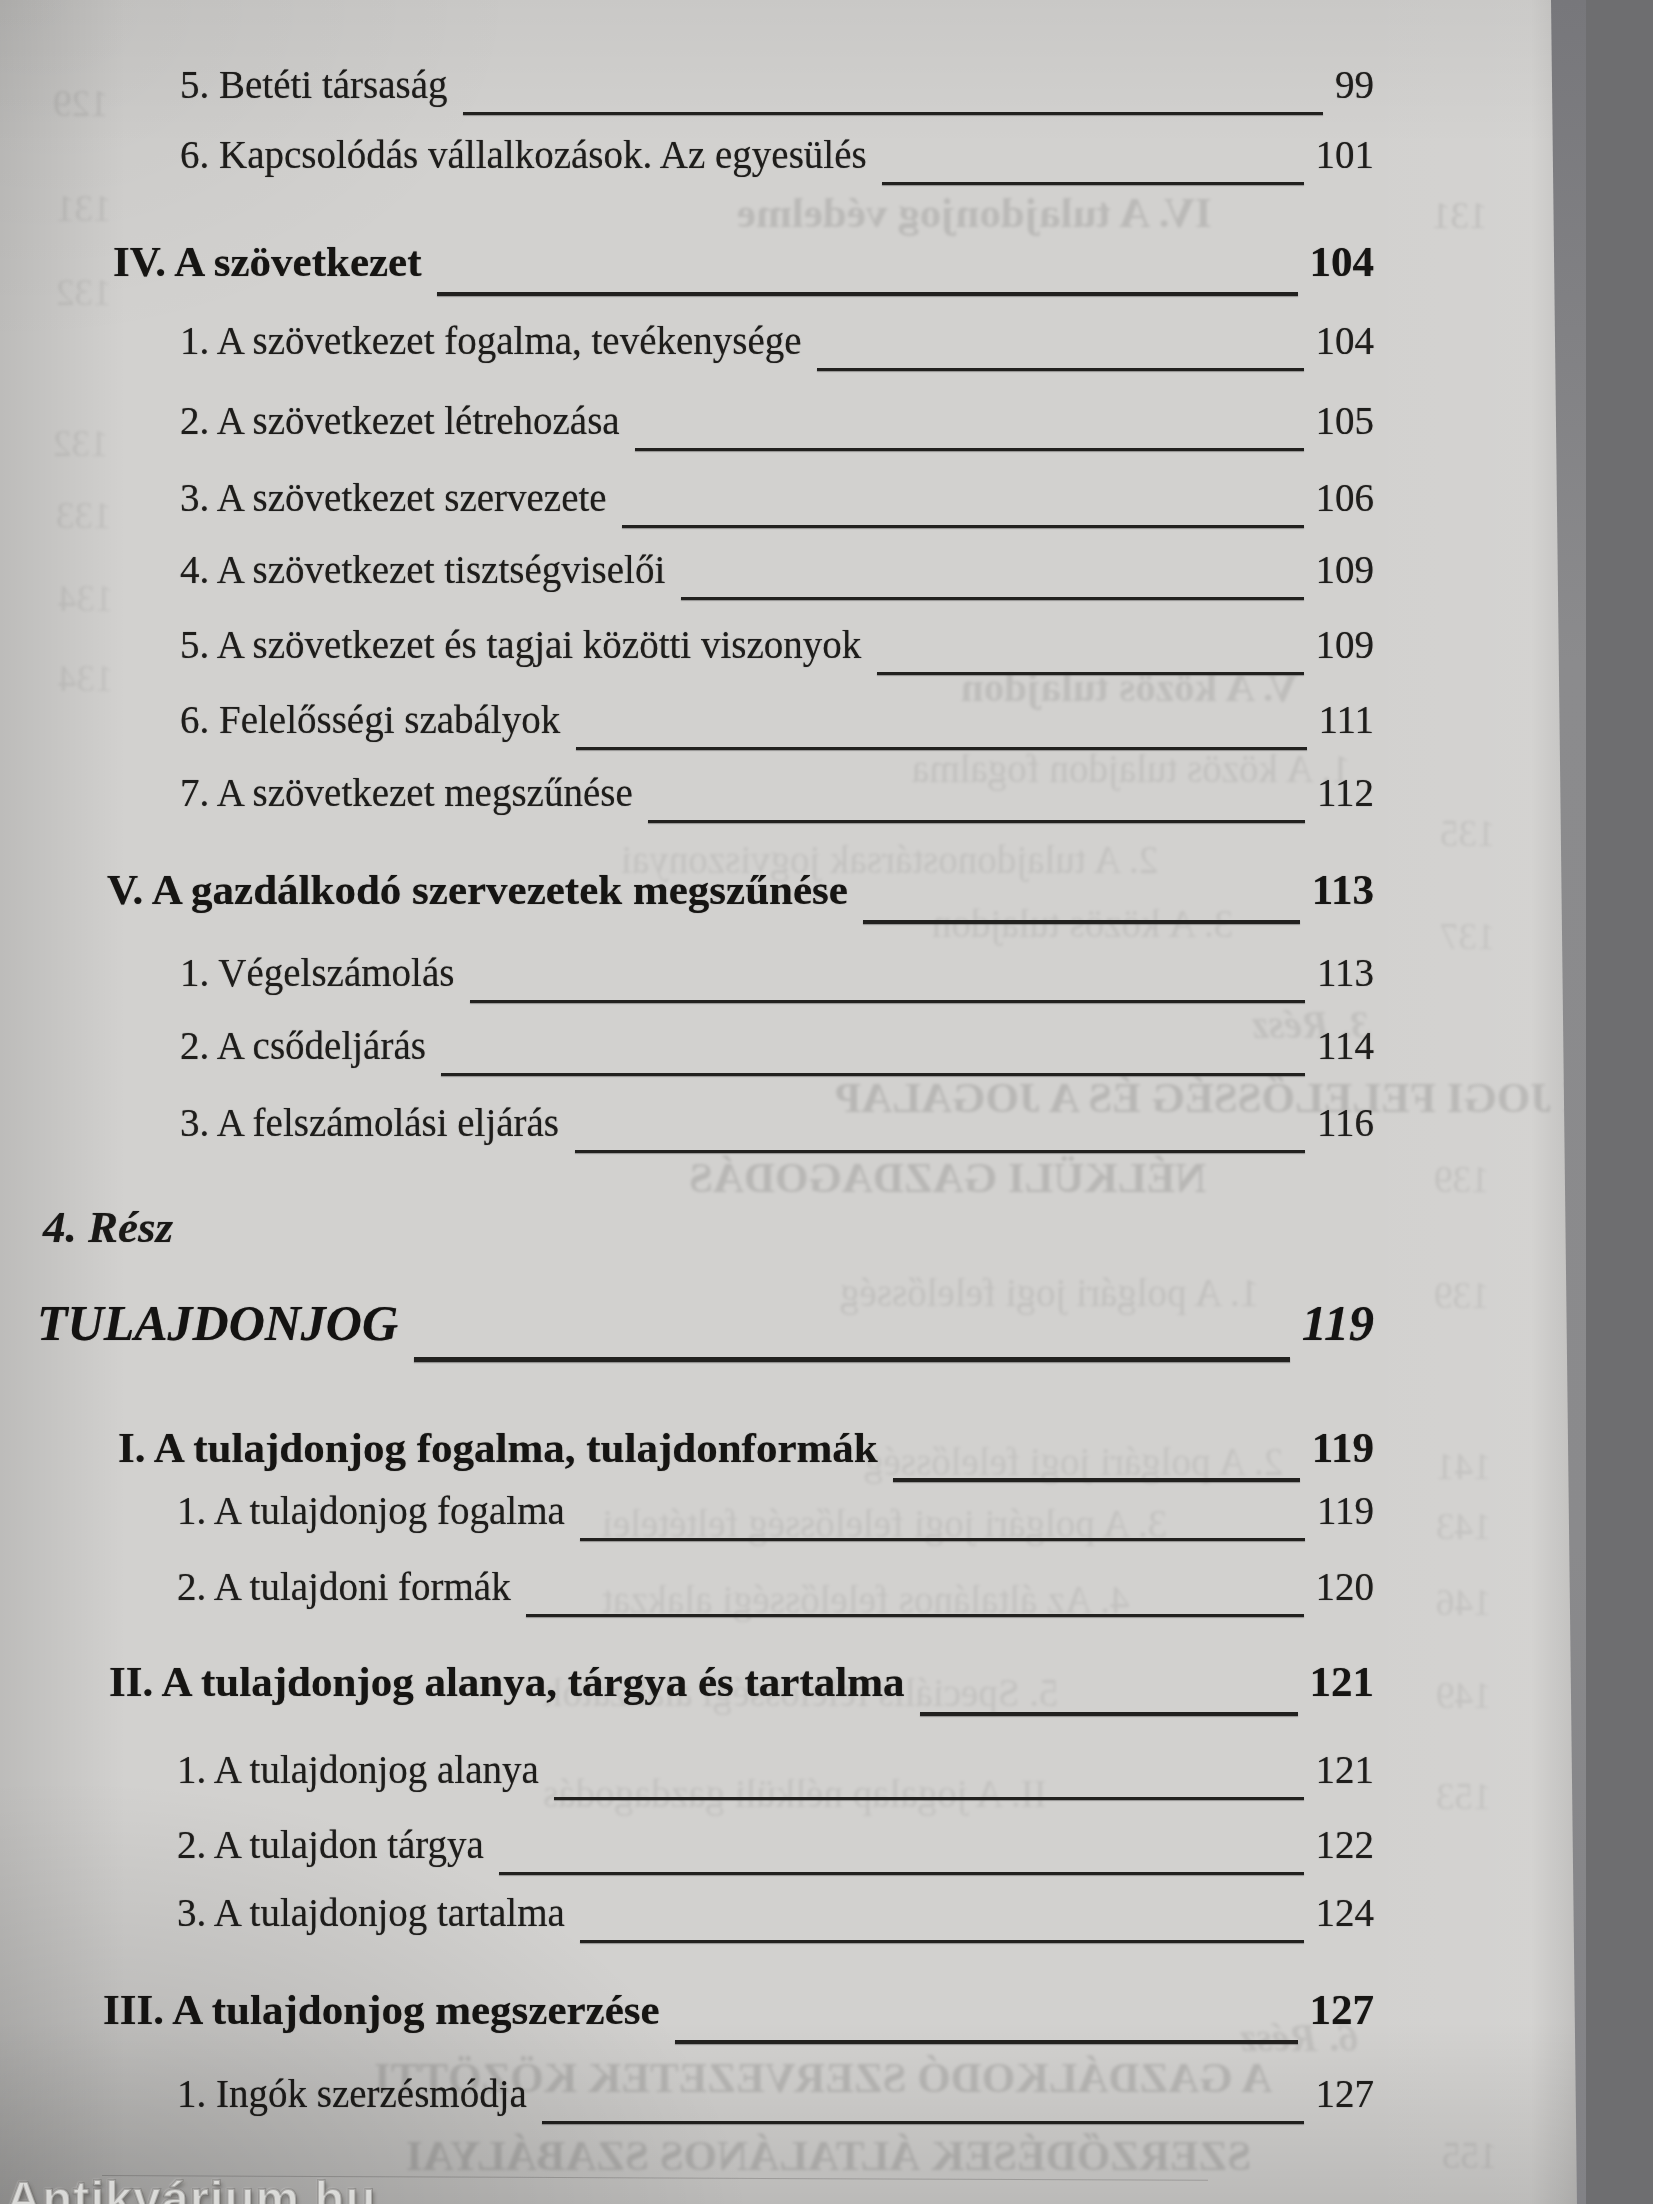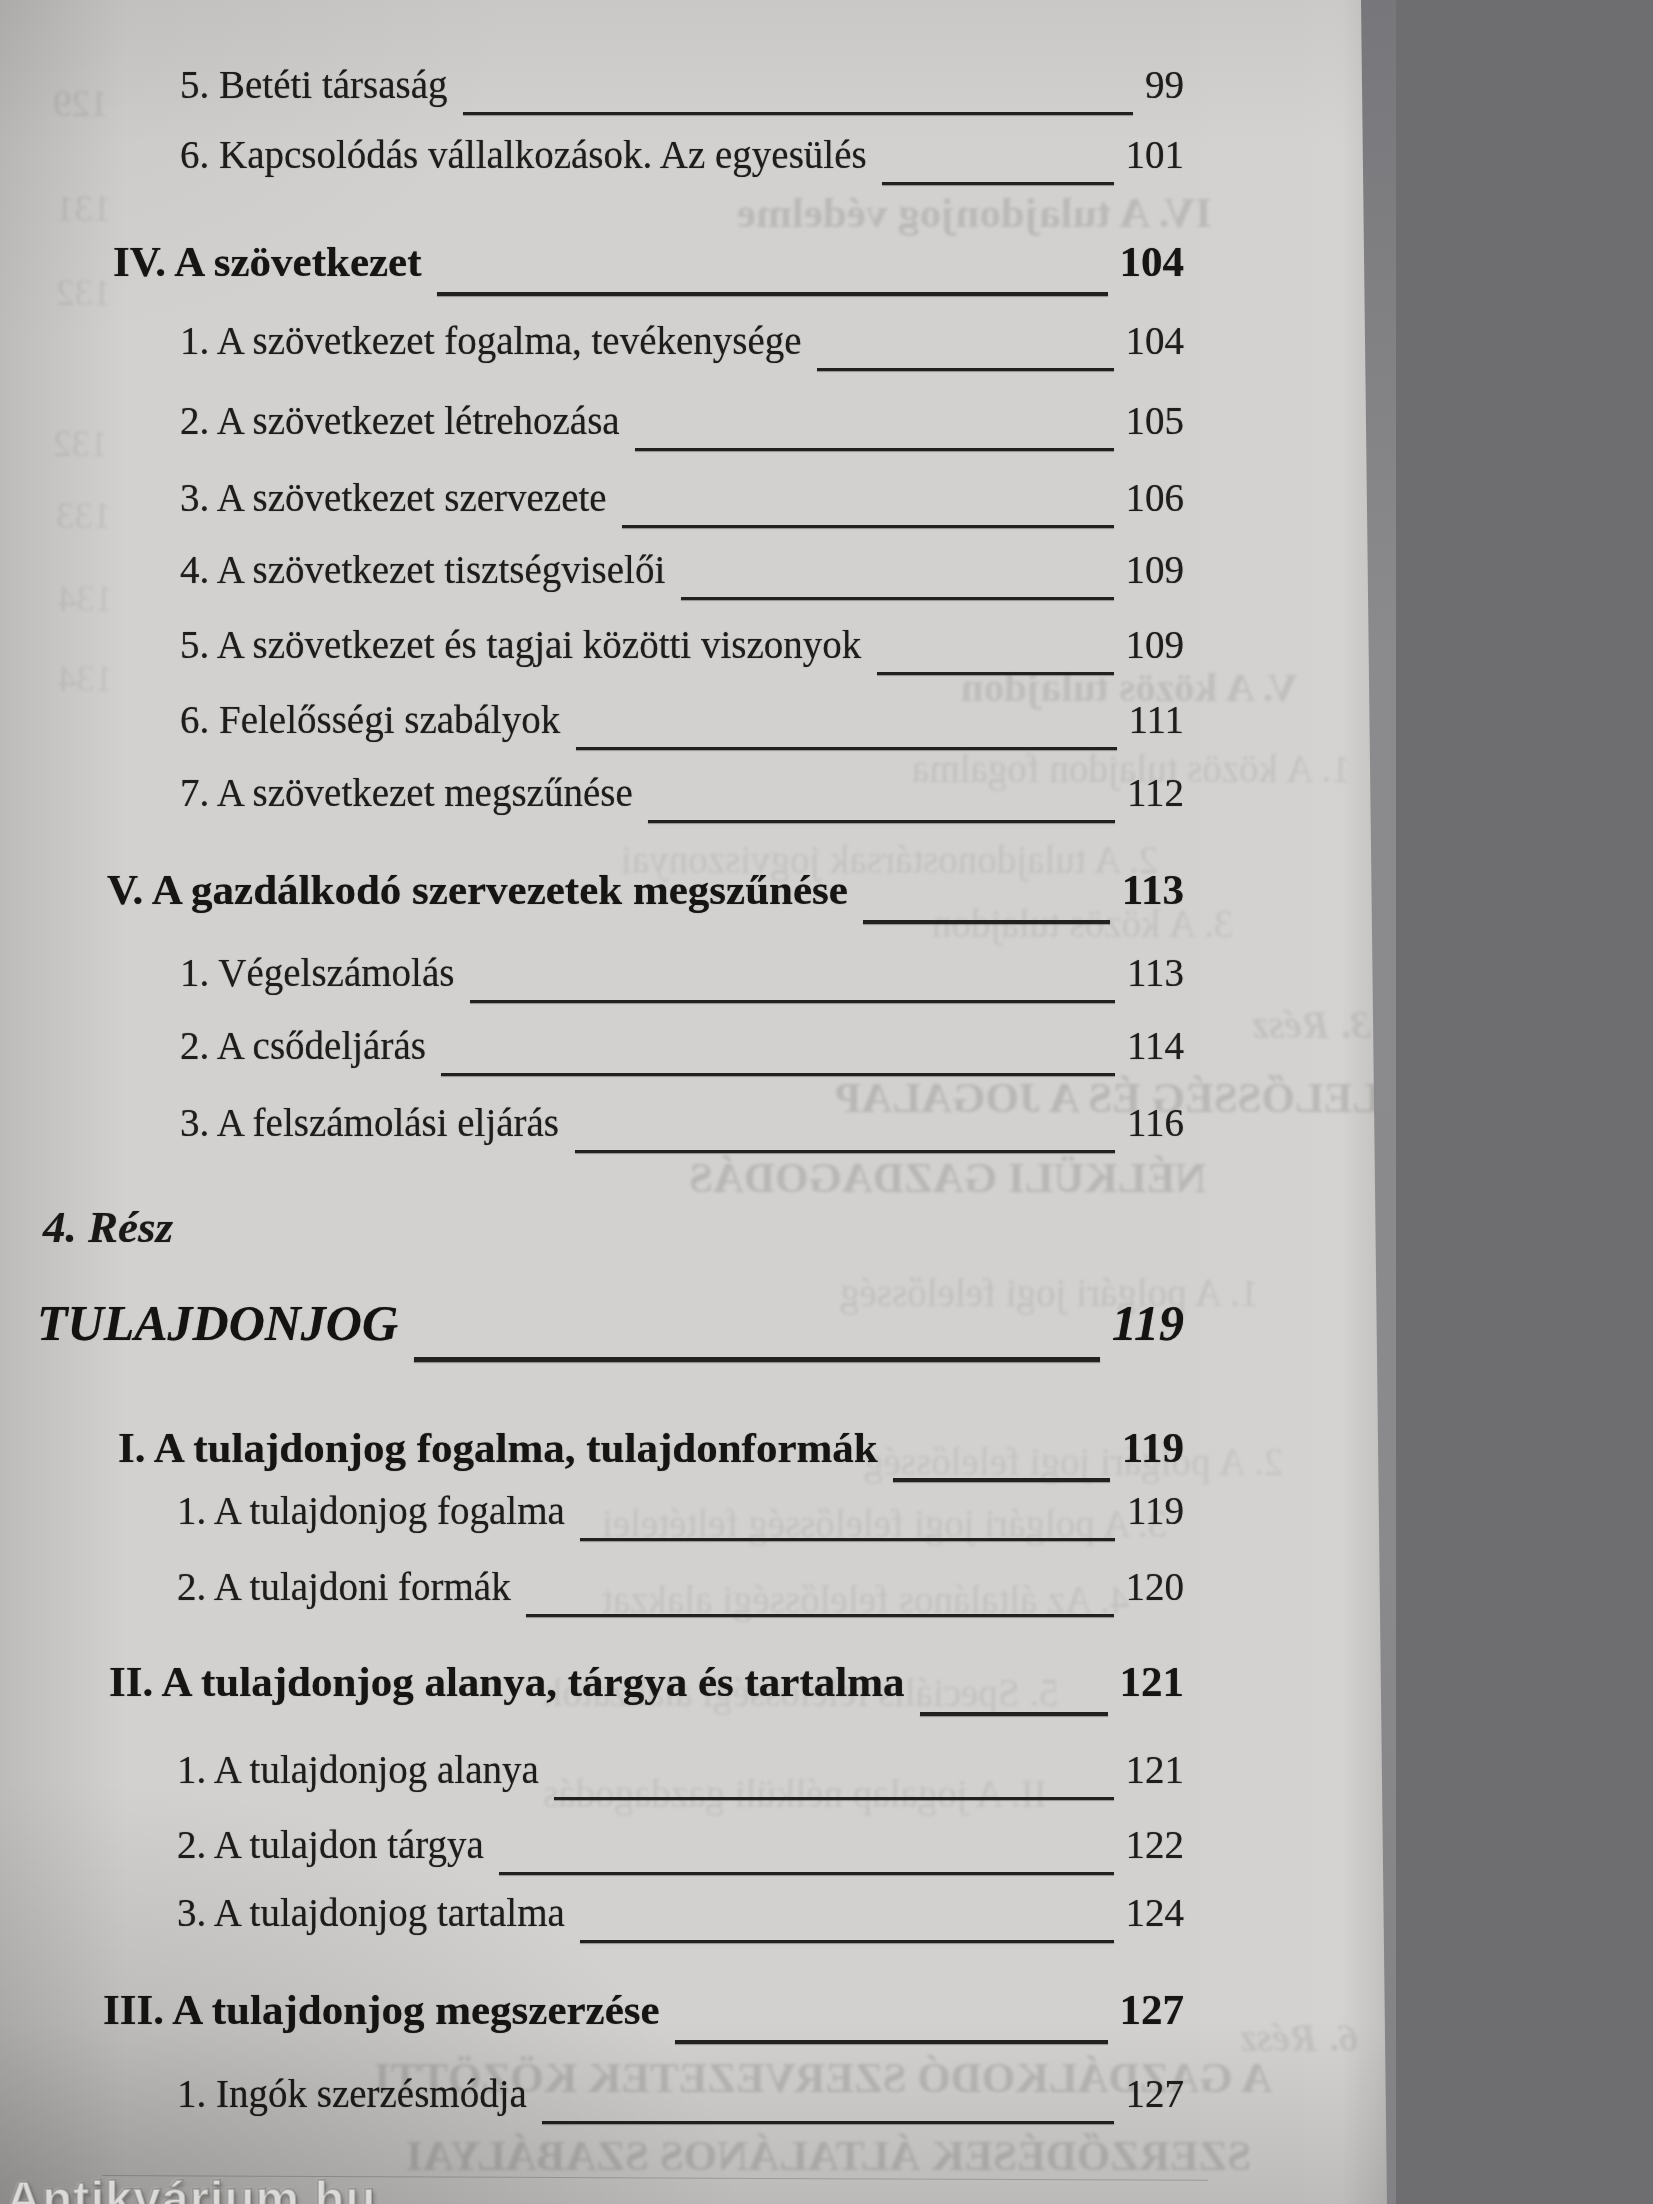--- a/index.html
+++ b/index.html
@@ -1,18 +1,18 @@
 <!DOCTYPE html>
 <html><head>
 <meta charset="utf-8">
 <style>
   html,body{margin:0;padding:0;background:#6e6e70;}
   #scan{
     position:relative;
-    width:1396px;height:2205px;
+    width:1586px;height:2205px;
     overflow:hidden;
     background:#d2d1cf;
     font-family:"Liberation Serif","DejaVu Serif",serif;
   }
   
   #vignette{
     position:absolute;inset:0;z-index:5;pointer-events:none;
     background:
       radial-gradient(1116px 757px at 4% 102%, rgba(0,0,0,0.20), transparent 62%),
       radial-gradient(873px 582px at 0% 0%, rgba(0,0,0,0.05), transparent 60%),

